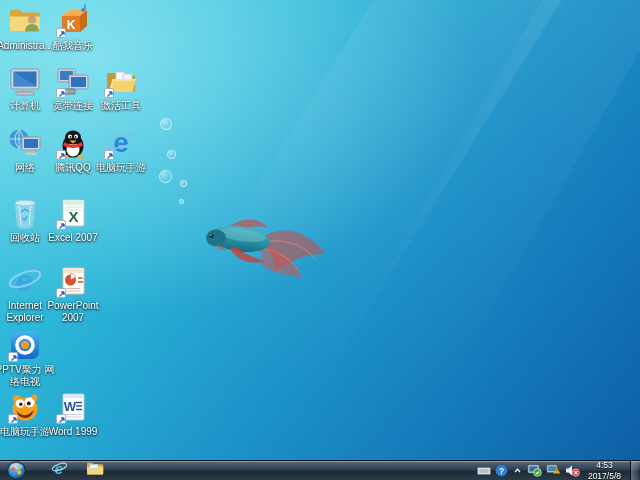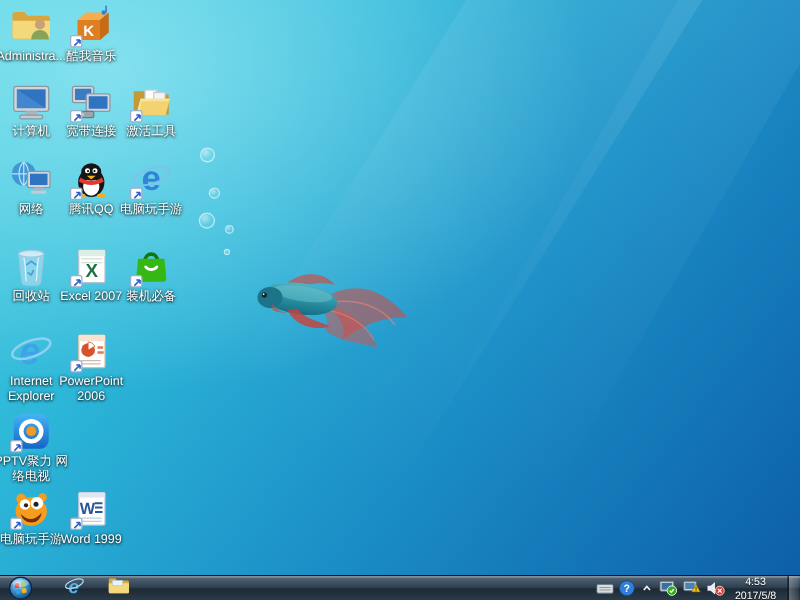--- a/index.html
+++ b/index.html
@@ -205,33 +205,20 @@
       <text x="18.5" y="25.5" text-anchor="middle" font-size="15" font-weight="bold" fill="#1e7145">X</text>
           </svg></span>
       <span class="sc">
           <svg width="8" height="8" viewBox="0 0 8 8">
             <path d="M1.5 6.5 L6 2 M6 2 h-3 M6 2 v3" stroke="#2b5fd0" stroke-width="1.3" fill="none"></path>
           </svg>
         </span></div>
     <div class="lbl">Excel 2007</div>
   </div>
 
-  <div class="cell" style="left:90px;top:196px">
-    <div class="ic"><span><svg width="36" height="34" viewBox="0 0 36 34">
-      <path d="M13 13 c0-7.5 10-7.5 10 0" stroke="#0f7a0a" stroke-width="3" fill="none"></path>
-      <path d="M7.5 11 h21 l1.5 15.5 c.1 1.6-1 2.8-2.6 2.8 H8.6 c-1.6 0-2.7-1.2-2.6-2.8 Z" fill="#35b715"></path>
-      <path d="M13.5 17.5 c2.5 3 6.5 3 9 0" stroke="#fff" stroke-width="2.2" fill="none" stroke-linecap="round"></path>
-          </svg></span>
-      <span class="sc">
-          <svg width="8" height="8" viewBox="0 0 8 8">
-            <path d="M1.5 6.5 L6 2 M6 2 h-3 M6 2 v3" stroke="#2b5fd0" stroke-width="1.3" fill="none"></path>
-          </svg>
-        </span></div>
-    <div class="lbl">装机必备</div>
-  </div>
 
   <div class="cell" style="left:-6px;top:264px">
     <div class="ic"><span><svg width="36" height="34" viewBox="0 0 36 34">
       <text x="17" y="27" text-anchor="middle" font-size="30" font-weight="bold" font-style="italic" fill="#3fa3e6" font-family="Liberation Sans,sans-serif">e</text>
       <ellipse cx="18" cy="15" rx="16" ry="6.5" fill="none" stroke="#8ed0f4" stroke-width="2" transform="rotate(-20 18 15)"></ellipse>
           </svg></span></div>
     <div class="lbl">Internet Explorer</div>
   </div>
 
   <div class="cell" style="left:42px;top:264px">
@@ -242,21 +229,21 @@
       <path d="M15.5 16 L15.5 9.5 A6.5 6.5 0 0 1 21 13 Z" fill="#fff" stroke="#d6542c" stroke-width=".6"></path>
       <rect x="23" y="13" width="4.5" height="2" fill="#e07b4a"></rect>
       <rect x="23" y="17" width="5" height="2" fill="#e07b4a"></rect>
       <path d="M10.5 24.5h15 M10.5 27h15" stroke="#cdbcae" stroke-width="1"></path>
           </svg></span>
       <span class="sc">
           <svg width="8" height="8" viewBox="0 0 8 8">
             <path d="M1.5 6.5 L6 2 M6 2 h-3 M6 2 v3" stroke="#2b5fd0" stroke-width="1.3" fill="none"></path>
           </svg>
         </span></div>
-    <div class="lbl">PowerPoint 2006</div>
+    <div class="lbl">PowerPoint 2007</div>
   </div>
 
   <div class="cell" style="left:-6px;top:328px">
     <div class="ic"><span><svg width="36" height="34" viewBox="0 0 36 34">
       <defs>
               <linearGradient id="ppg" x1="0" y1="0" x2="0" y2="1">
         <stop offset="0" stop-color="#45b4f2"></stop>
                 <stop offset="1" stop-color="#1565c8"></stop>
               </linearGradient>
             </defs>

